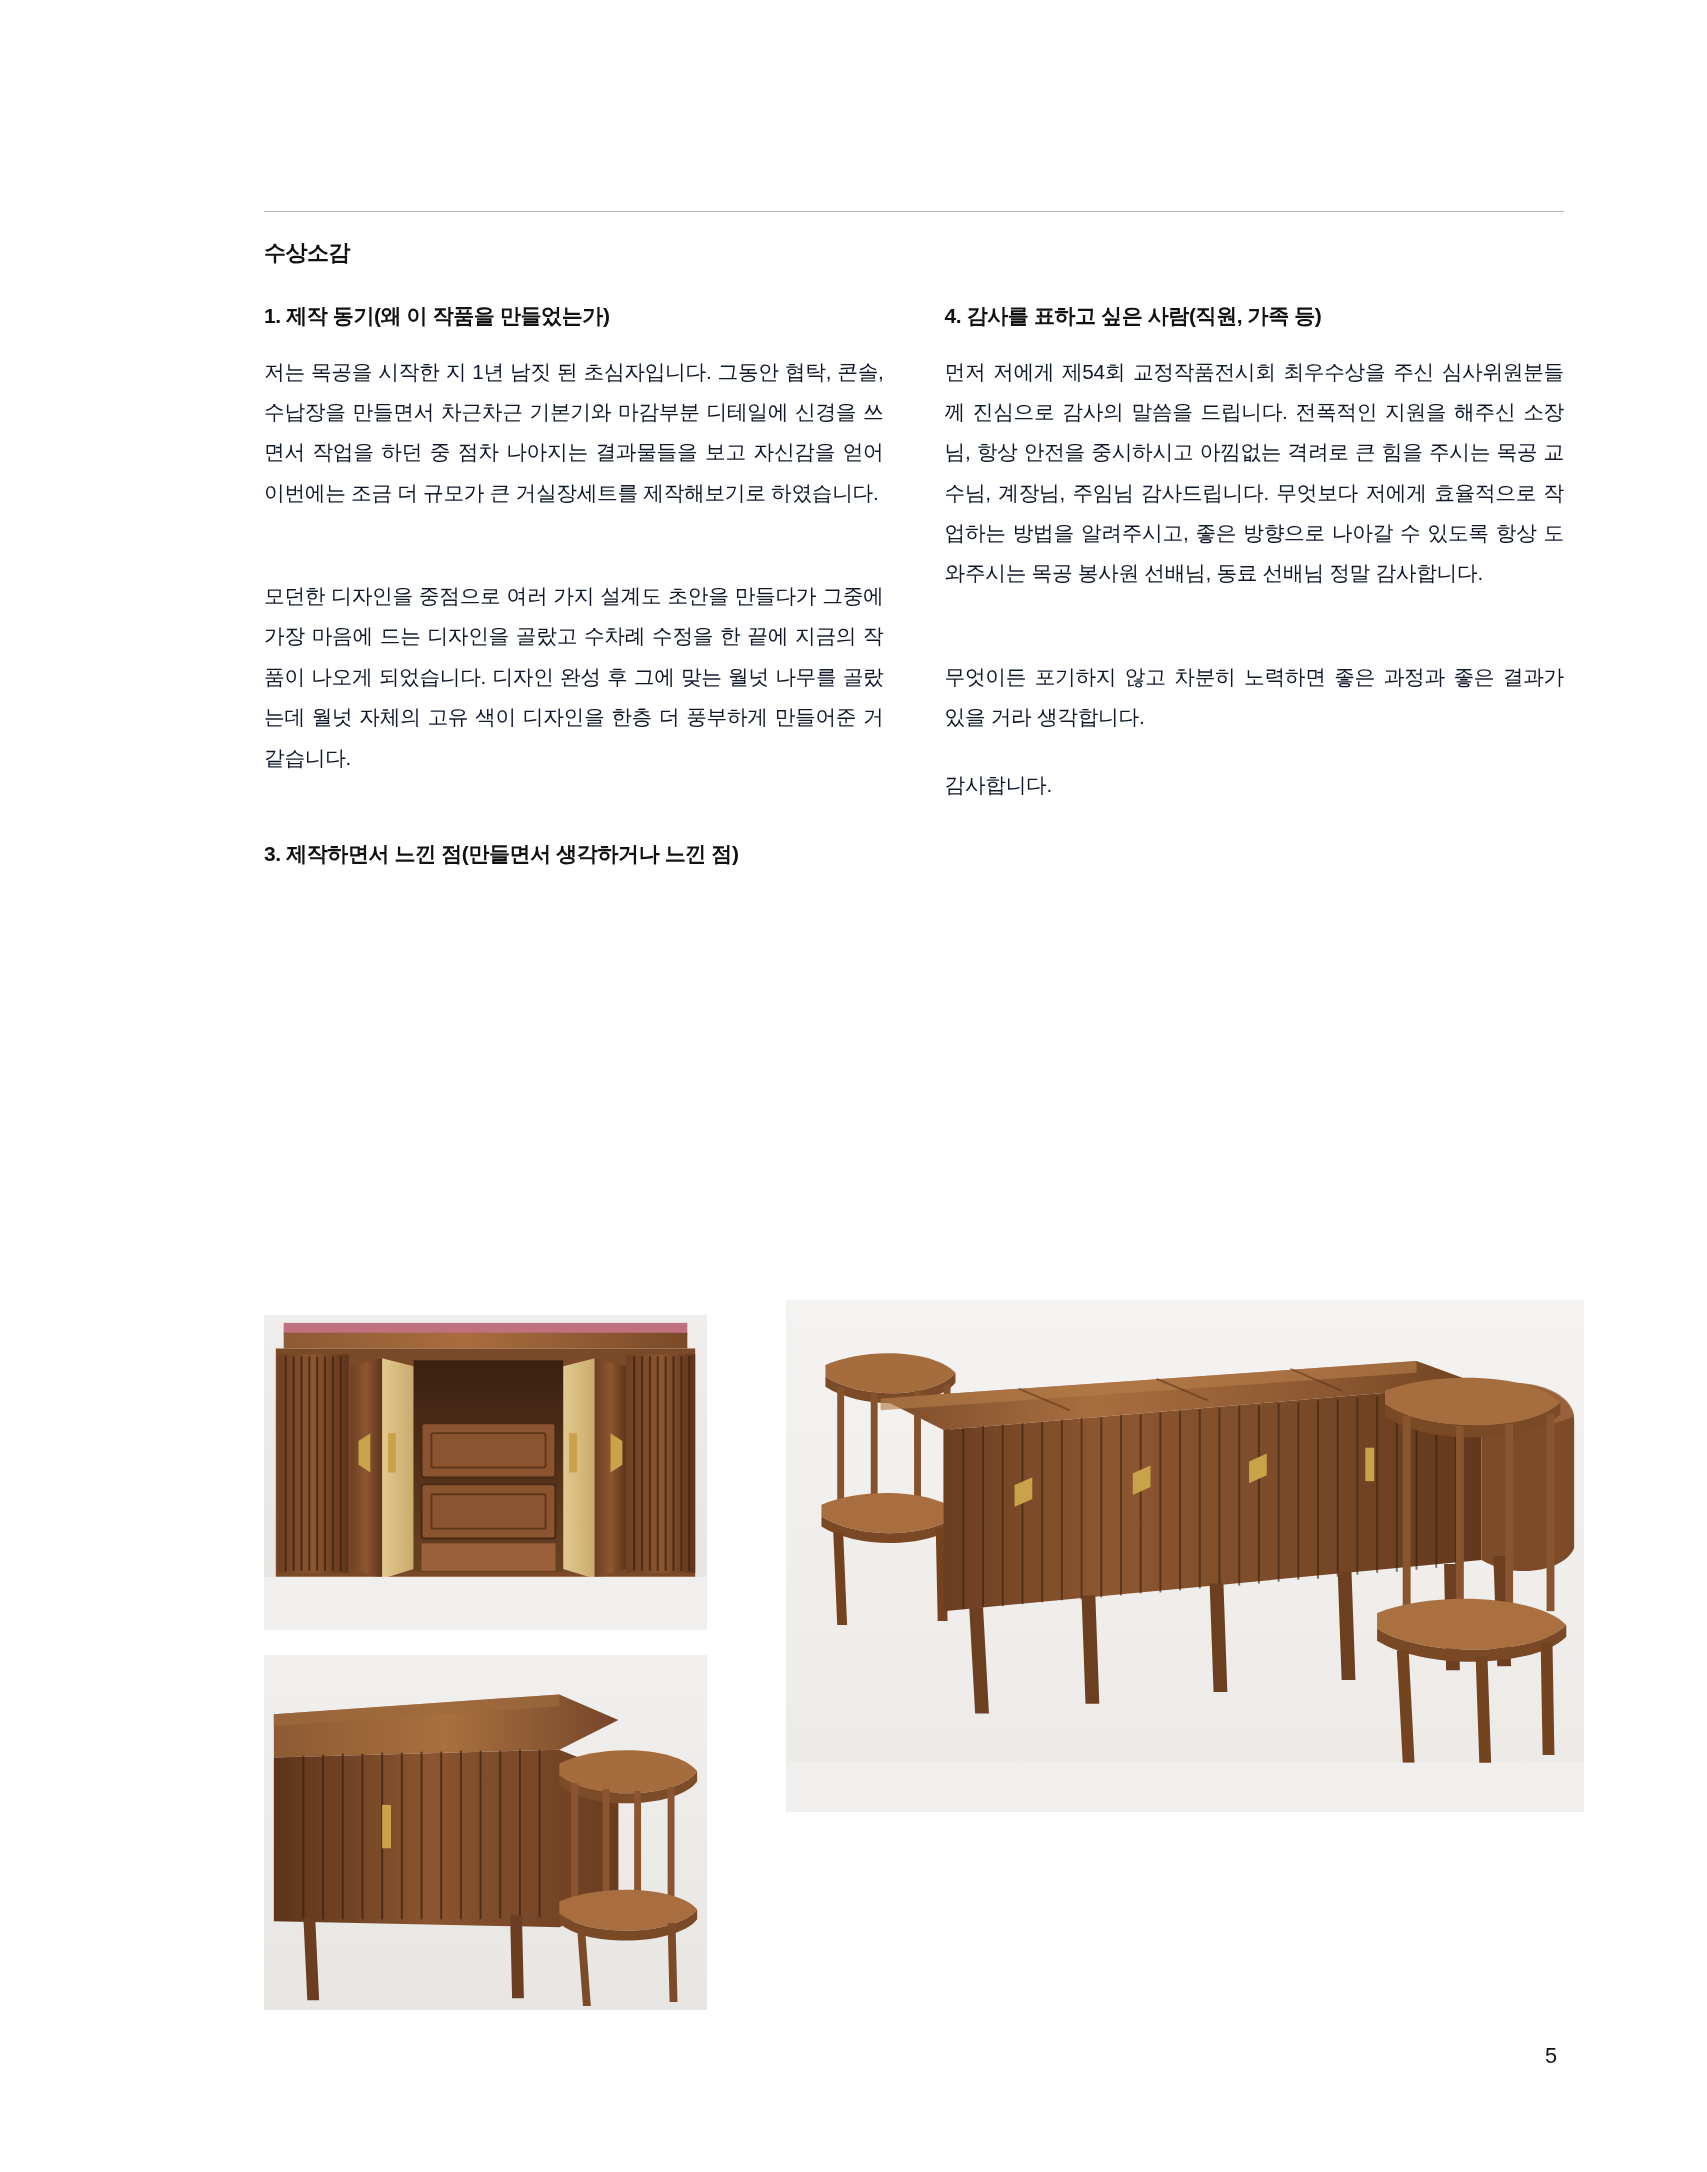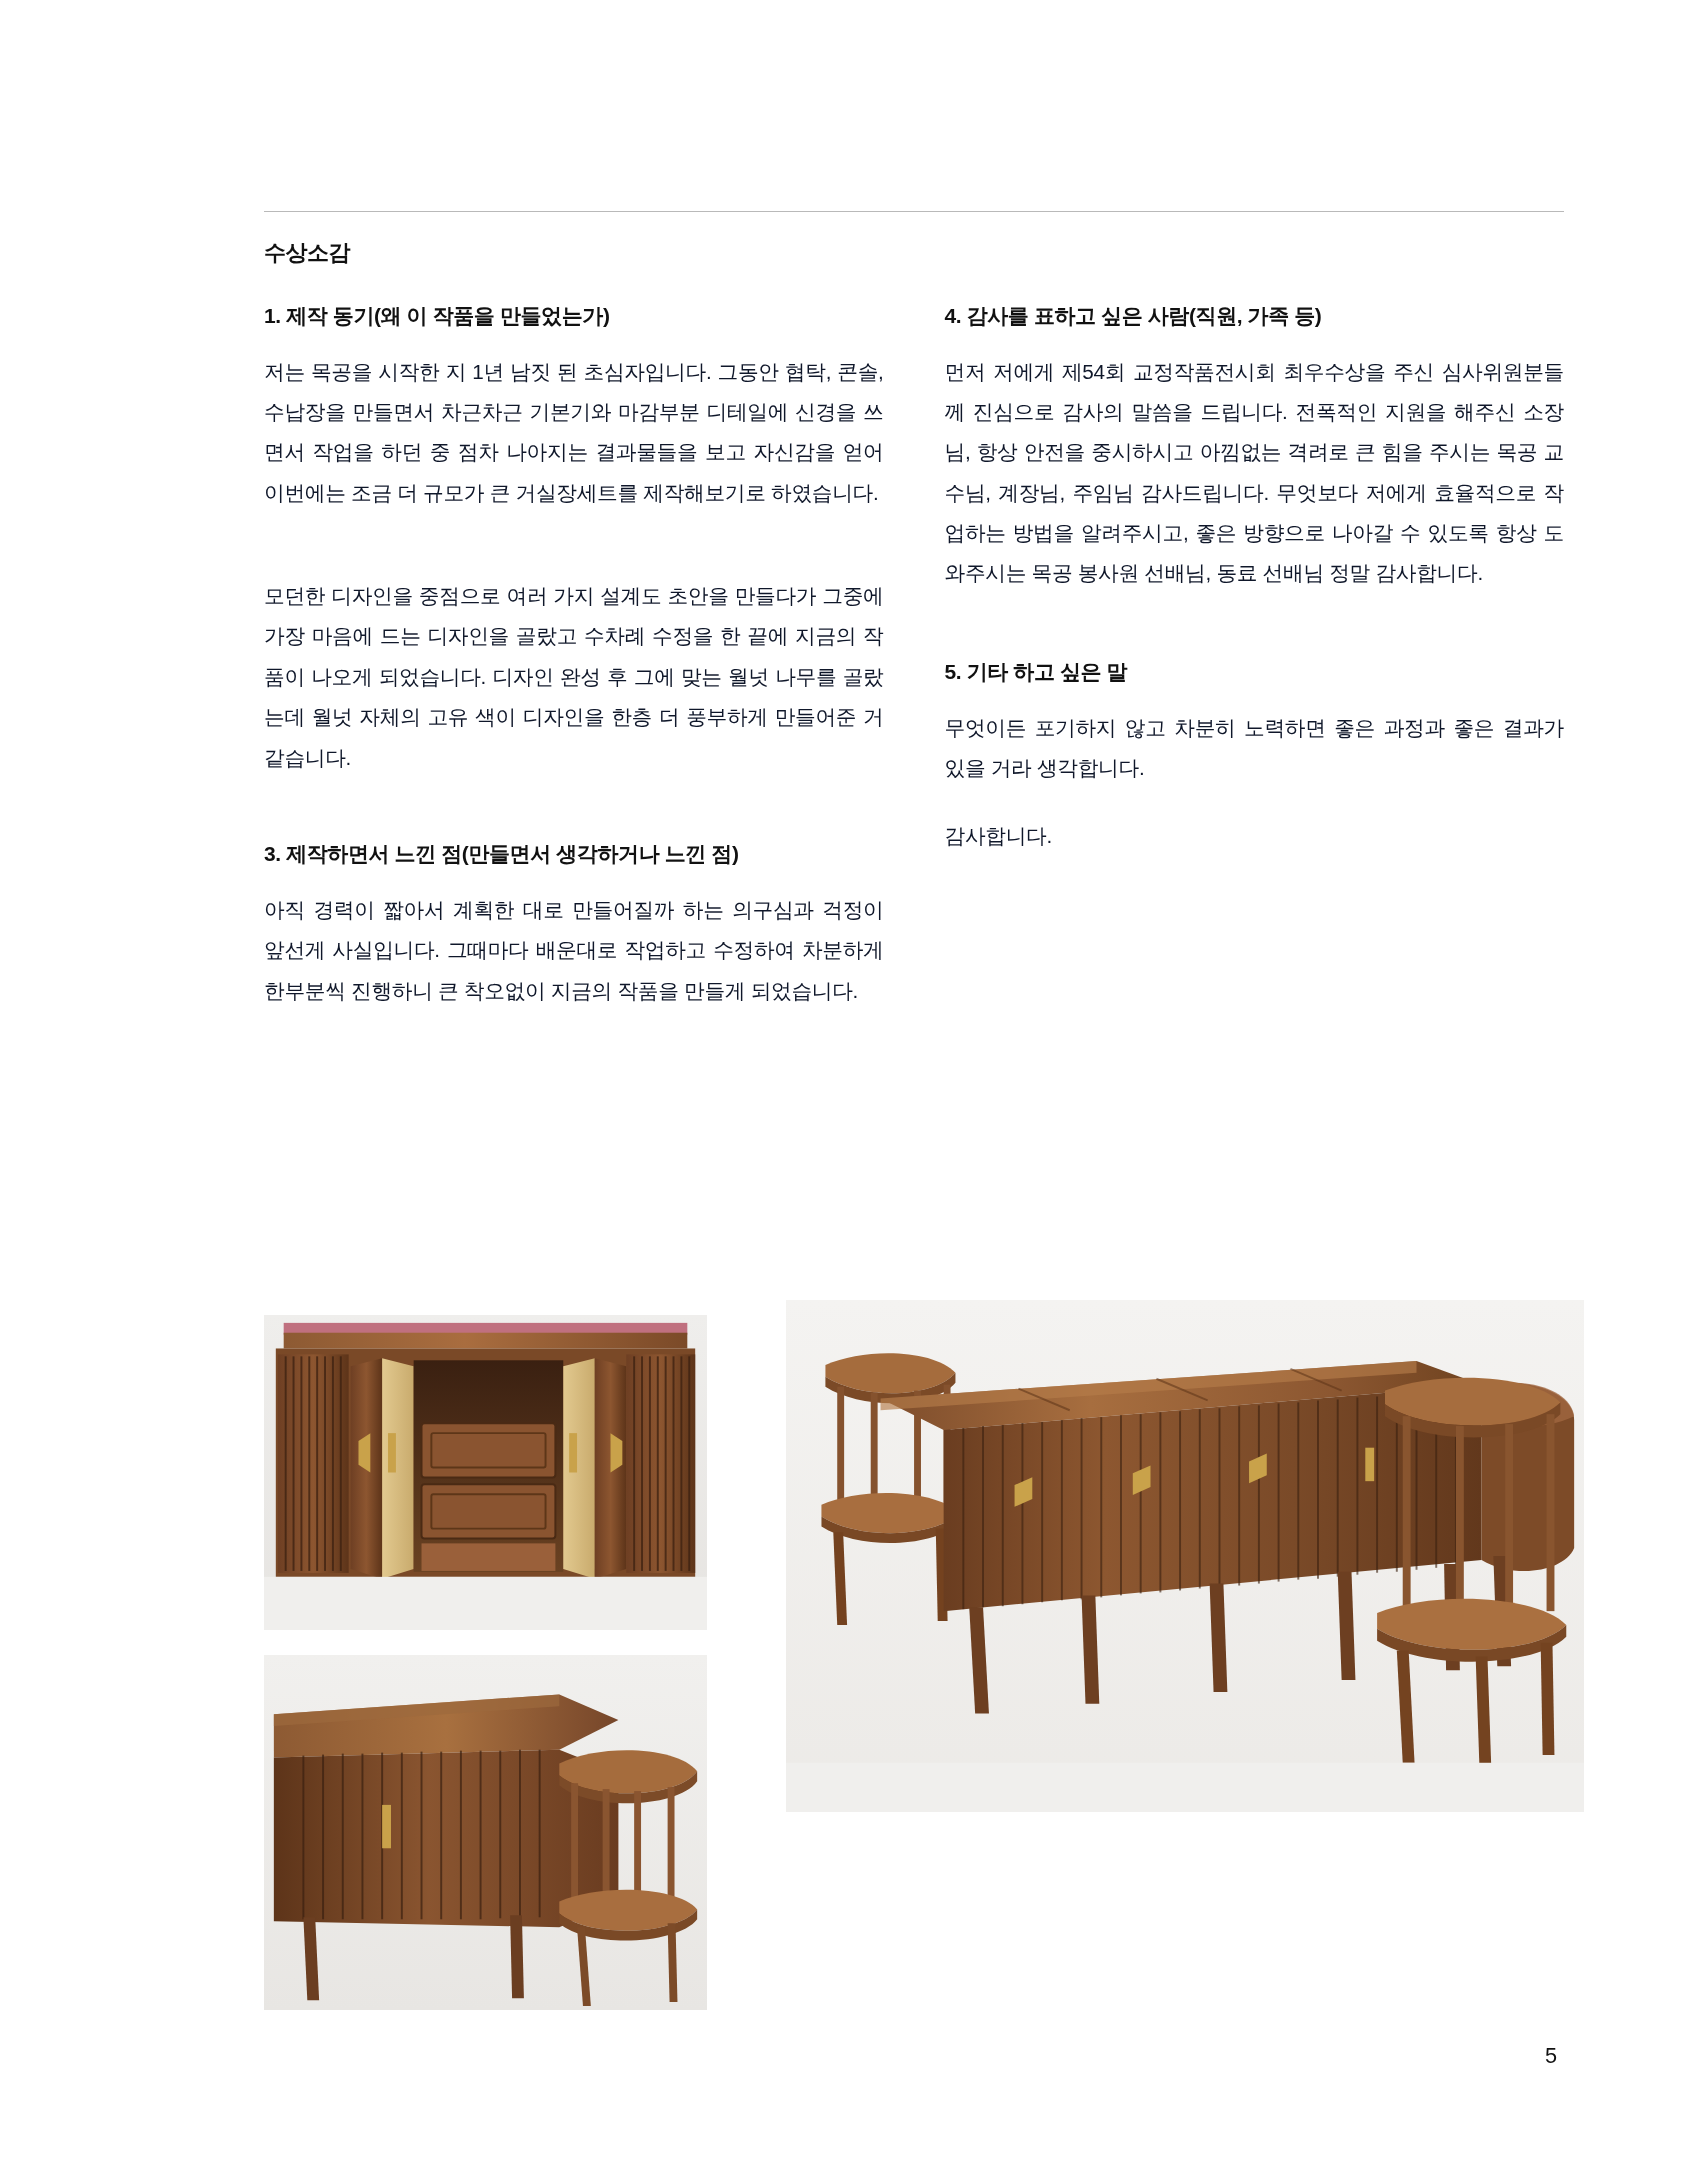--- a/index.html
+++ b/index.html
@@ -122,28 +122,26 @@
 
     <div class="columns">
 
       <div class="col">
         <p class="q">1. 제작 동기(왜 이 작품을 만들었는가)</p>
         <p class="a gap-2">저는 목공을 시작한 지 1년 남짓 된 초심자입니다. 그동안 협탁, 콘솔, 수납장을 만들면서 차근차근 기본기와 마감부분 디테일에 신경을 쓰면서 작업을 하던 중 점차 나아지는 결과물들을 보고 자신감을 얻어 이번에는 조금 더 규모가 큰 거실장세트를 제작해보기로 하였습니다.</p>
 
         <p class="a gap-3">모던한 디자인을 중점으로 여러 가지 설계도 초안을 만들다가 그중에 가장 마음에 드는 디자인을 골랐고 수차례 수정을 한 끝에 지금의 작품이 나오게 되었습니다. 디자인 완성 후 그에 맞는 월넛 나무를 골랐는데 월넛 자체의 고유 색이 디자인을 한층 더 풍부하게 만들어준 거 같습니다.</p>
 
         <p class="q">3. 제작하면서 느낀 점(만들면서 생각하거나 느낀 점)</p>
-        <p class="a last">아직 경력이 짧아서 계획한 대로 만들어질까 하는 의구심과 걱정이 앞선게 사실입니다. 그때마다 배운대로 작업하고 수정하여 차분하게 한부분씩 진행하니 큰 착오없이 지금의 작품을 만들게 되었습니다.</p>
       </div>
 
       <div class="col">
         <p class="q">4. 감사를 표하고 싶은 사람(직원, 가족 등)</p>
         <p class="a gap-2">먼저 저에게 제54회 교정작품전시회 최우수상을 주신 심사위원분들께 진심으로 감사의 말씀을 드립니다. 전폭적인 지원을 해주신 소장님, 항상 안전을 중시하시고 아낌없는 격려로 큰 힘을 주시는 목공 교수님, 계장님, 주임님 감사드립니다. 무엇보다 저에게 효율적으로 작업하는 방법을 알려주시고, 좋은 방향으로 나아갈 수 있도록 항상 도와주시는 목공 봉사원 선배님, 동료 선배님 정말 감사합니다.</p>
 
-        <p class="q">5. 기타 하고 싶은 말</p>
         <p class="a tight">무엇이든 포기하지 않고 차분히 노력하면 좋은 과정과 좋은 결과가 있을 거라 생각합니다.</p>
         <p class="a last">감사합니다.</p>
       </div>
 
     </div>
   </div>
 
   <div class="photos">
 
     <div class="photo ph-topleft">

